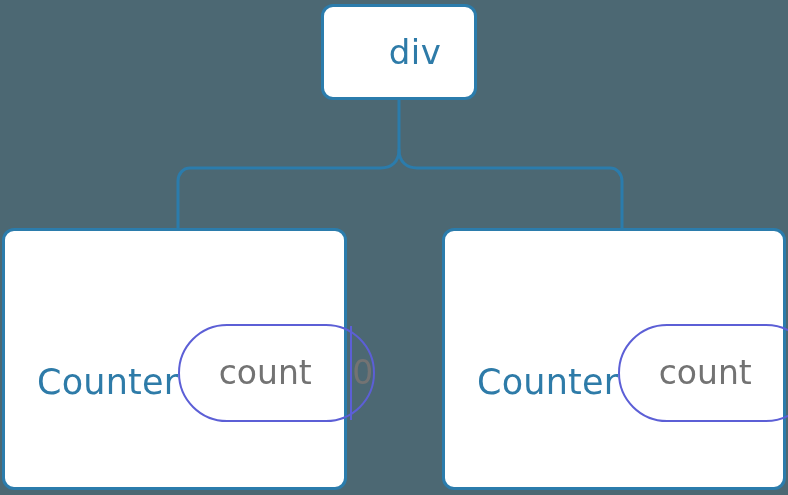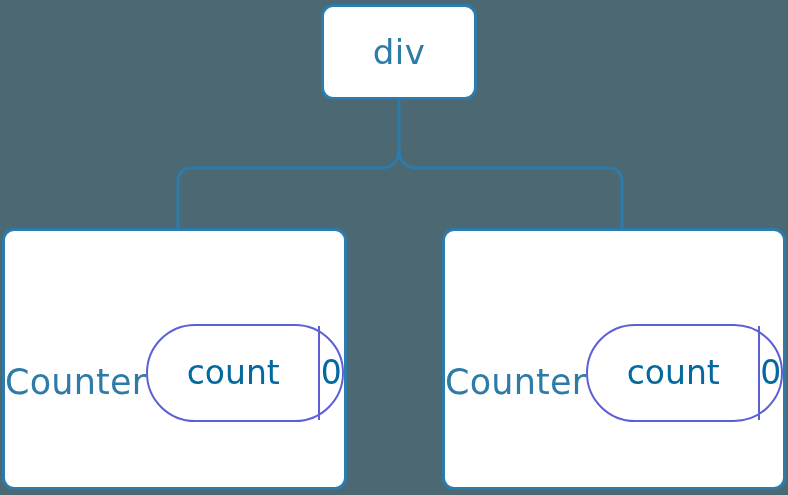--- a/index.html
+++ b/index.html
@@ -30,20 +30,21 @@
     pointer-events: none;
   }
 
   
   .node {
     position: absolute;
     background: #ffffff;
     border: 3px solid #2b7cac;
     border-radius: 12px;
     box-sizing: border-box;
+    padding-left: 32px;
   }
   .node-root {
     left: 321px;
     top: 4px;
     width: 156px;
     height: 96px;
     display: flex;
     align-items: center;
     justify-content: center;
   }
@@ -82,21 +83,21 @@
     border-radius: 49px;
     box-sizing: border-box;
     display: flex;
     align-items: stretch;
   }
   .pill-key,
   .pill-value {
     display: flex;
     align-items: center;
     justify-content: center;
-    color: #0369a1;
+    color: #737373;
     font-size: 33px;
     line-height: 1;
   }
   .pill-key {
     width: 172px;
     border-right: 2px solid #5c5fd6;
     box-sizing: border-box;
   }
   .pill-value {
     flex: 1;

